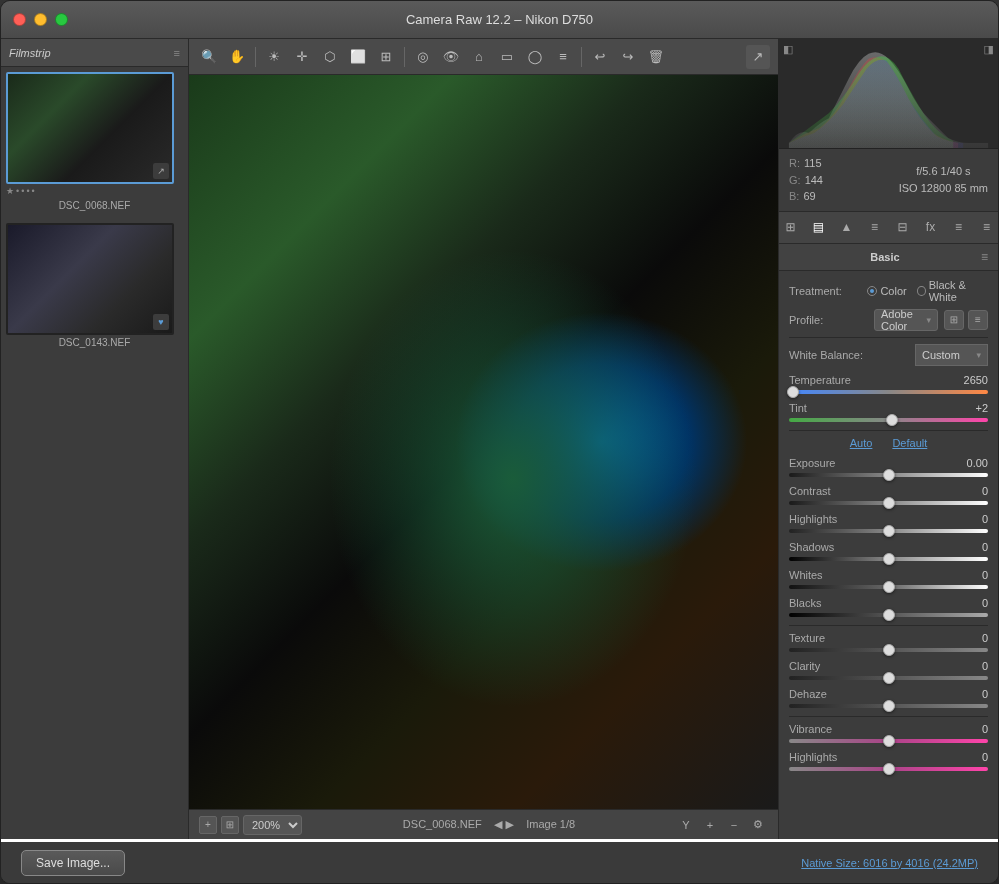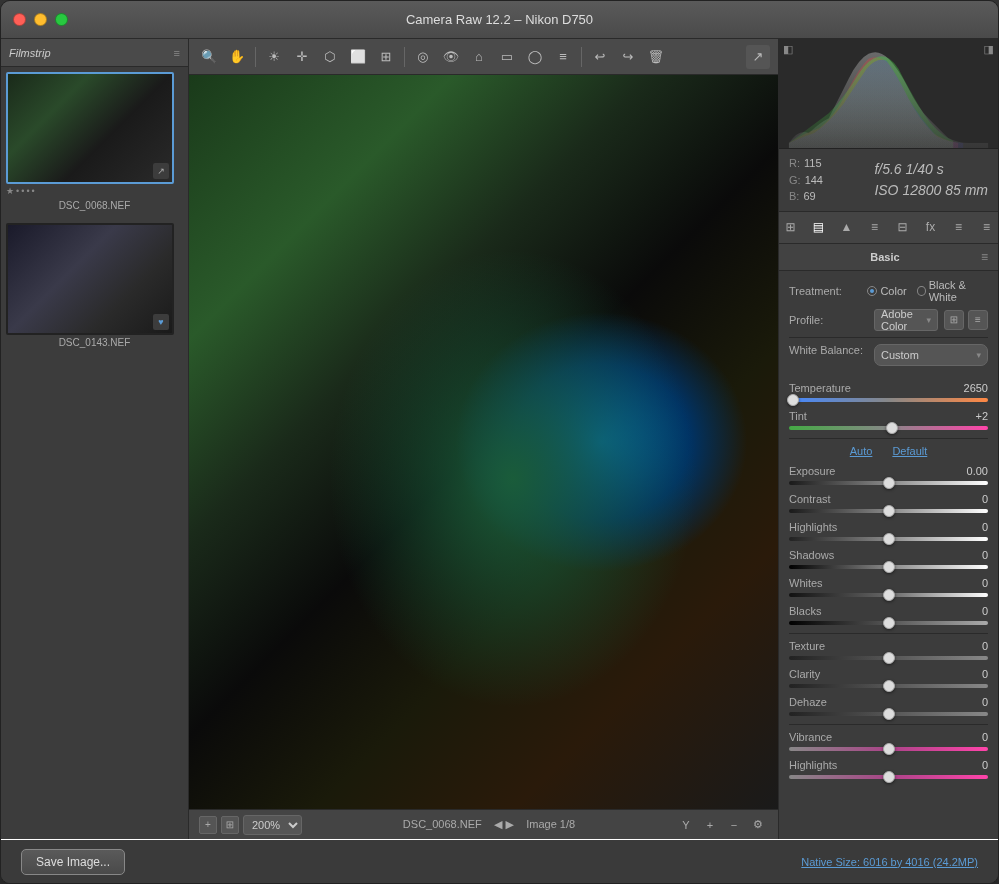--- a/index.html
+++ b/index.html
@@ -240,25 +240,24 @@
       justify-content: space-between;
     }
     .rgb-values {
       font-size: 11px;
       color: #bbb;
       line-height: 1.5;
     }
     .rgb-values div { display: flex; gap: 4px; }
     .rgb-label { color: #888; }
     .camera-info {
-      font-size: 14px;
+      font-size: 11px;
       color: #bbb;
-      text-align: left;
+      text-align: center;
       line-height: 1.5;
-      font-style: italic;
     }
     
     .panel-icons {
       height: 32px;
       background: #444;
       display: flex;
       align-items: center;
       justify-content: center;
       gap: 6px;
       border-bottom: 1px solid #2a2a2a;
@@ -383,29 +382,31 @@
       display: flex;
       align-items: center;
       justify-content: center;
       cursor: pointer;
       color: #aaa;
       font-size: 10px;
     }
     
     .wb-row {
       display: flex;
-      margin-bottom: 16px;
+      align-items: center;
+      margin-bottom: 8px;
+      gap: 41px;
     }
     .wb-label { width: 85px; font-size: 11px; color: #aaa; }
     .wb-select {
       flex: 1;
       height: 22px;
       background: #555;
       border: 1px solid #666;
-      border-radius: 7px;
+      border-radius: 0;
       color: #ccc;
       font-size: 11px;
       padding: 0 6px;
       display: flex;
       align-items: center;
       justify-content: space-between;
       cursor: pointer;
     }
     
     .slider-row {
@@ -558,21 +559,21 @@
       font-size: 11px;
     }
     
     .footer {
       height: 44px;
       background: #3a3a3a;
       display: flex;
       align-items: center;
       justify-content: space-between;
       padding: 0 20px;
-      border-top: 1px solid #ffffff;
+      border-top: 3px solid #ffffff;
       flex-shrink: 0;
     }
     .footer-btn {
       height: 26px;
       padding: 0 14px;
       border-radius: 5px;
       border: 1px solid #888;
       background: linear-gradient(to bottom, #5a5a5a, #4a4a4a);
       color: #ddd;
       font-size: 12px;

